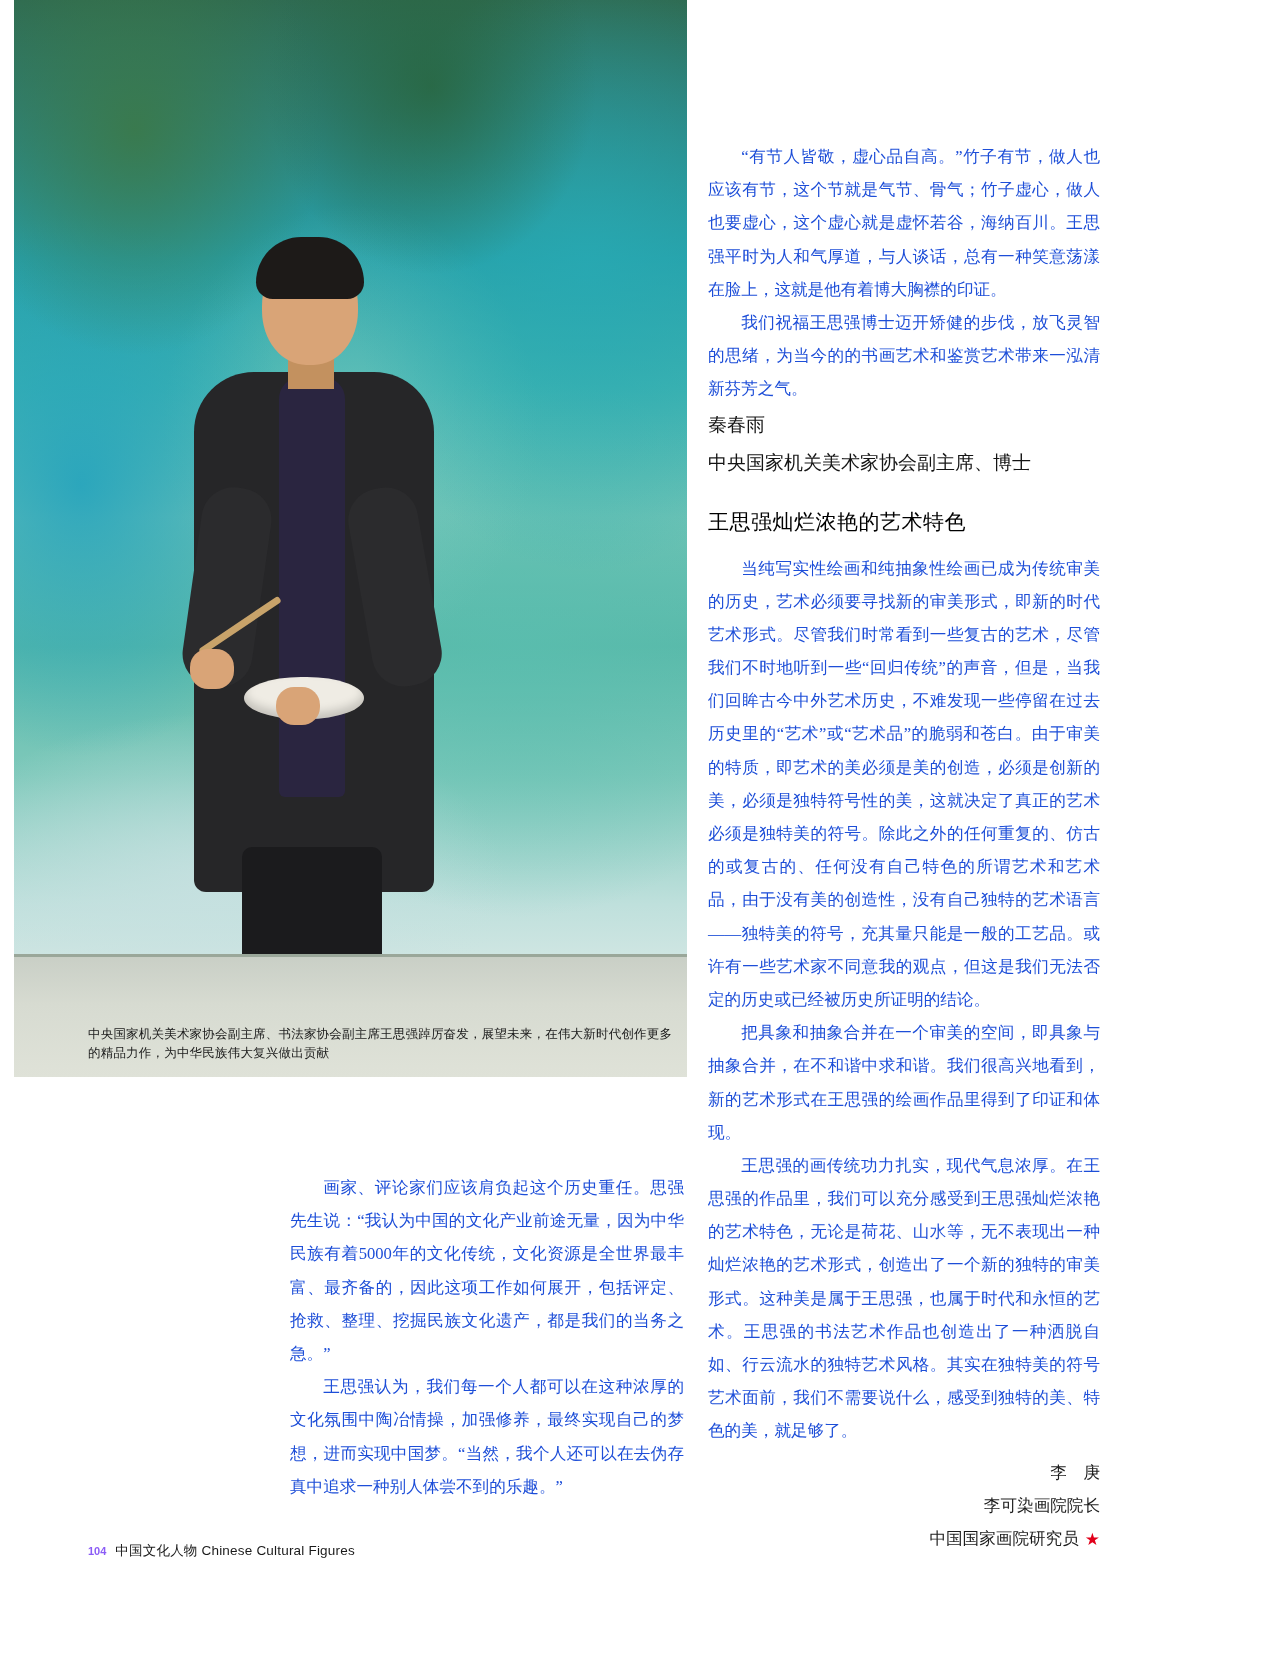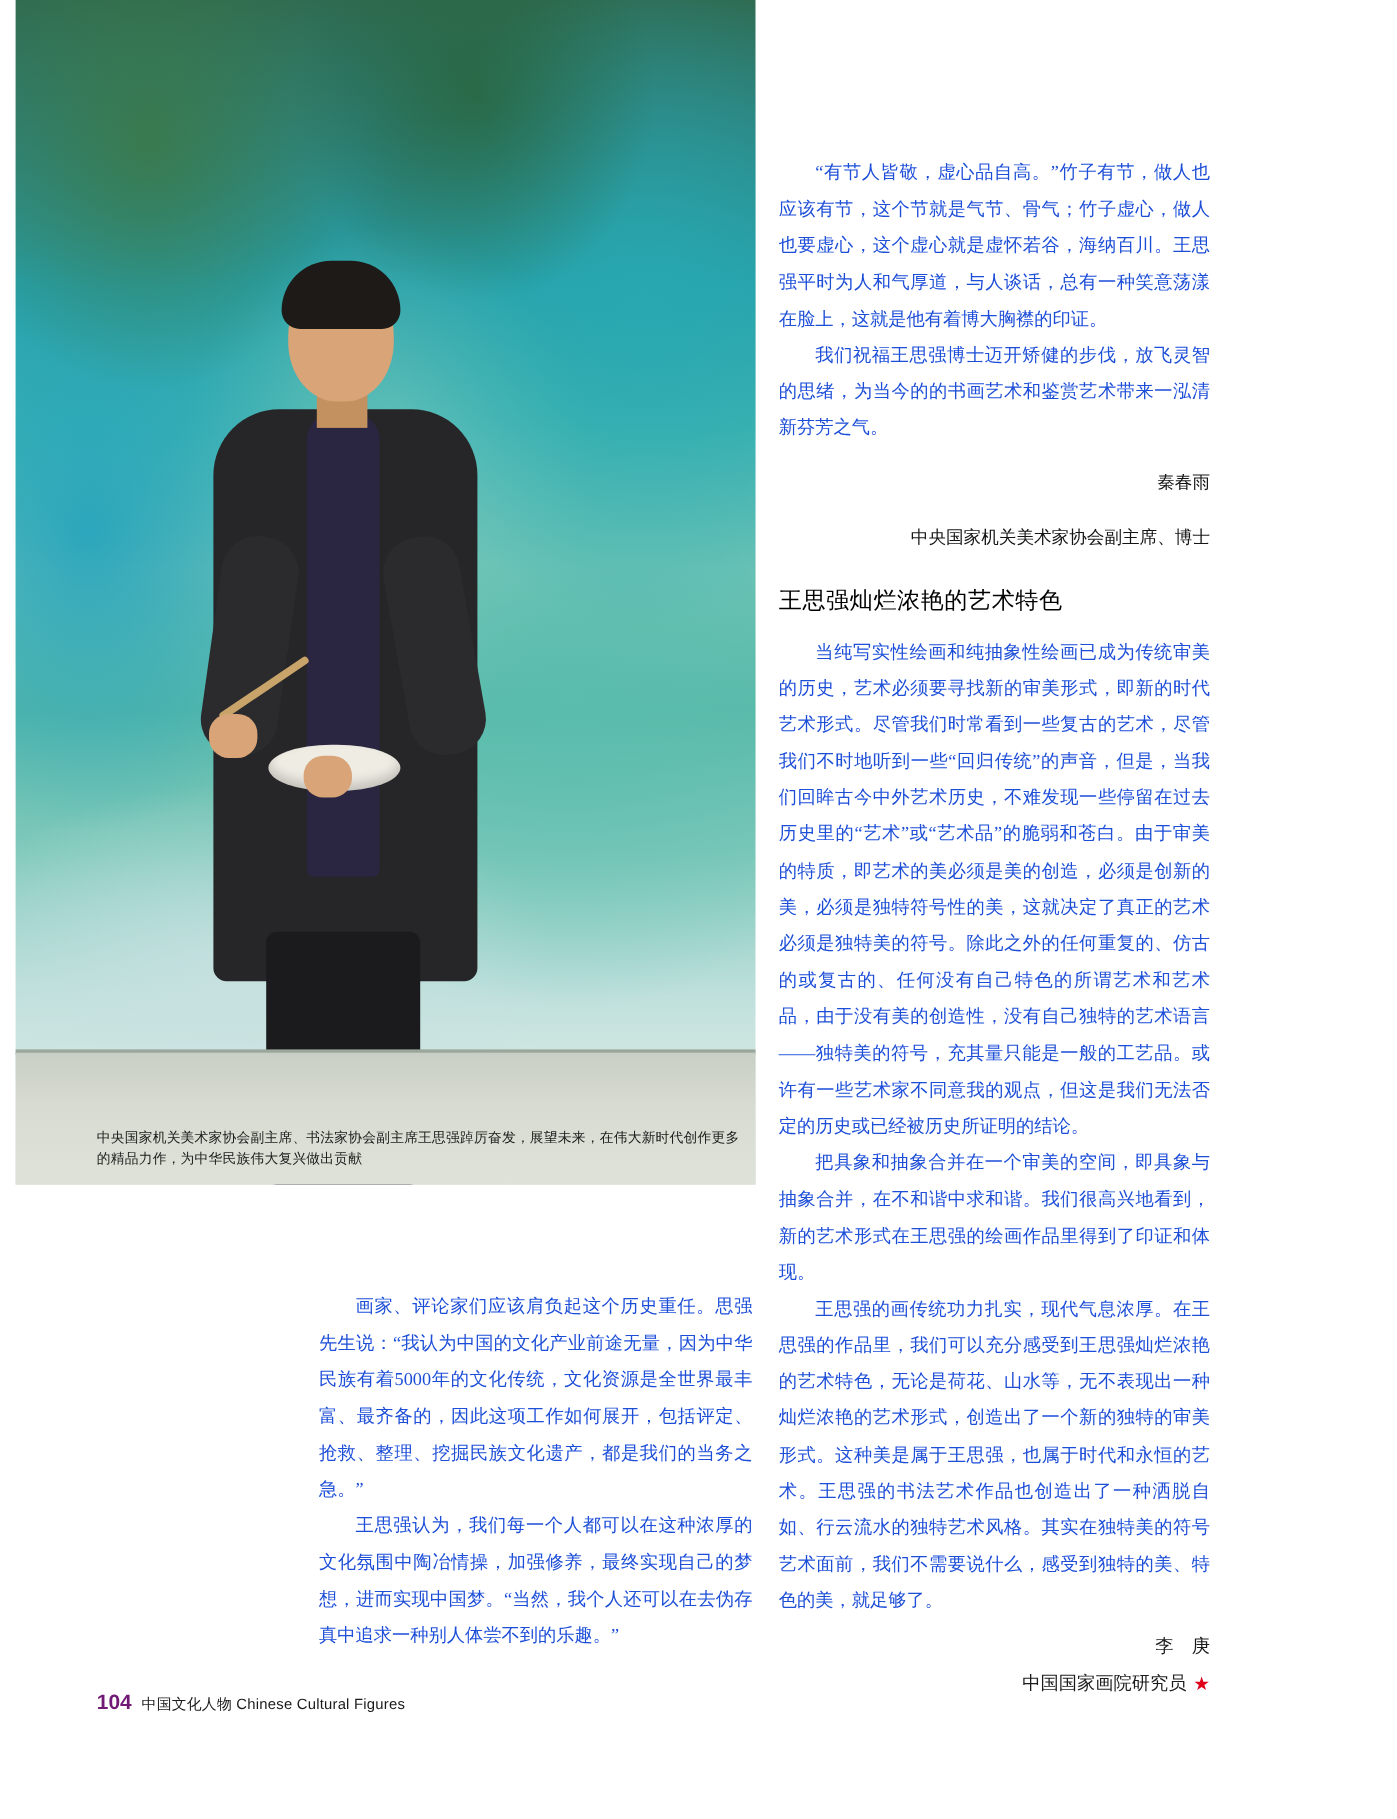--- a/index.html
+++ b/index.html
@@ -214,24 +214,24 @@
     line-height: 2.0;
     text-align: justify;
     text-justify: inter-ideograph;
     text-indent: 2em;
     color: #1d4ed8;
     font-family: "Liberation Serif", serif;
   }
   p.body + p.body { margin-top: 0; }
 
   .sig {
-    margin-top: 18px;
-    font-size: 16px;
+    margin-top: 0;
+    font-size: 19px;
     line-height: 2.0;
-    text-align: right;
+    text-align: left;
     color: #141414;
   }
 
   h2.section-title {
     margin: 26px 0 16px 0;
     font-size: 21px;
     font-weight: normal;
     font-family: "Liberation Sans", sans-serif;
     letter-spacing: 0.5px;
     color: #000;
@@ -255,23 +255,23 @@
   .footer {
     position: absolute;
     left: 88px;
     bottom: 94px;
     display: flex;
     align-items: baseline;
     gap: 9px;
     font-family: "Liberation Sans", sans-serif;
   }
   .footer .pgnum {
-    font-size: 19px;
+    font-size: 11px;
     font-weight: bold;
-    color: #701a75;
+    color: #8b5cf6;
   }
   .footer .ftext {
     font-size: 13.5px;
     color: #1a1a1a;
     letter-spacing: 0.2px;
   }
 </style>
 </head>
 <body>
 
@@ -311,20 +311,21 @@
   <div class="sig">中央国家机关美术家协会副主席、博士</div>
 
   <h2 class="section-title">王思强灿烂浓艳的艺术特色</h2>
 
   <p class="body">当纯写实性绘画和纯抽象性绘画已成为传统审美的历史，艺术必须要寻找新的审美形式，即新的时代艺术形式。尽管我们时常看到一些复古的艺术，尽管我们不时地听到一些“回归传统”的声音，但是，当我们回眸古今中外艺术历史，不难发现一些停留在过去历史里的“艺术”或“艺术品”的脆弱和苍白。由于审美的特质，即艺术的美必须是美的创造，必须是创新的美，必须是独特符号性的美，这就决定了真正的艺术必须是独特美的符号。除此之外的任何重复的、仿古的或复古的、任何没有自己特色的所谓艺术和艺术品，由于没有美的创造性，没有自己独特的艺术语言——独特美的符号，充其量只能是一般的工艺品。或许有一些艺术家不同意我的观点，但这是我们无法否定的历史或已经被历史所证明的结论。</p>
   <p class="body">把具象和抽象合并在一个审美的空间，即具象与抽象合并，在不和谐中求和谐。我们很高兴地看到，新的艺术形式在王思强的绘画作品里得到了印证和体现。</p>
   <p class="body">王思强的画传统功力扎实，现代气息浓厚。在王思强的作品里，我们可以充分感受到王思强灿烂浓艳的艺术特色，无论是荷花、山水等，无不表现出一种灿烂浓艳的艺术形式，创造出了一个新的独特的审美形式。这种美是属于王思强，也属于时代和永恒的艺术。王思强的书法艺术作品也创造出了一种洒脱自如、行云流水的独特艺术风格。其实在独特美的符号艺术面前，我们不需要说什么，感受到独特的美、特色的美，就足够了。</p>
 
   <div class="sig-block">
     <div>李　庚</div>
+    <div>李可染画院院长</div>
     <div>
       <span>中国国家画院研究员</span><span class="star">★</span>
     </div>
   </div>
 </div>
 
 <div class="footer">
   <span class="pgnum">104</span>
   <span class="ftext">中国文化人物 Chinese Cultural Figures</span>
 </div>

